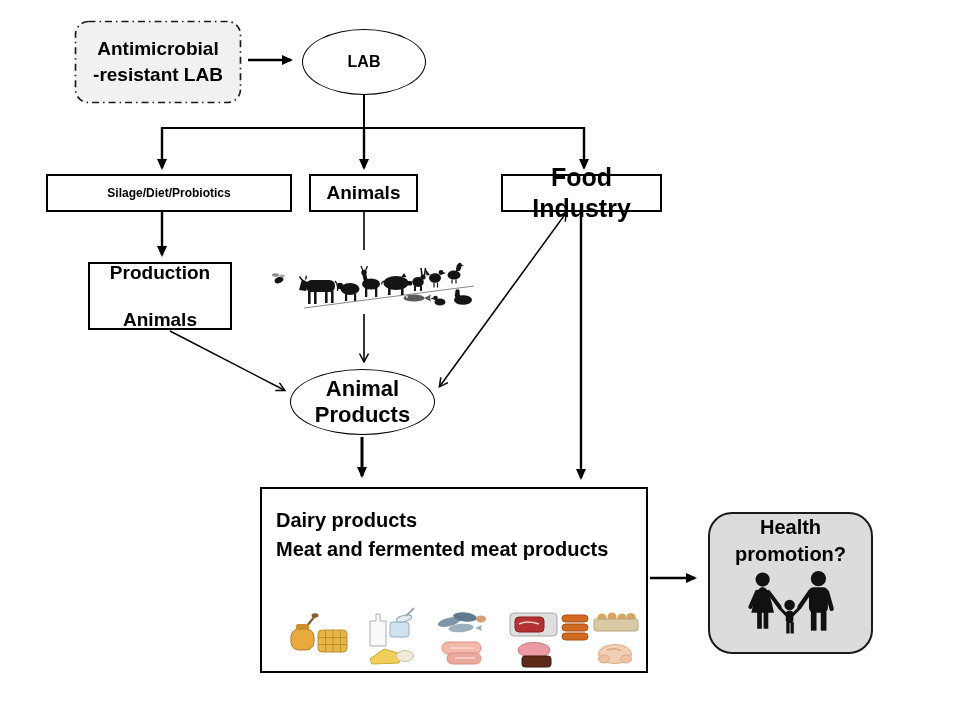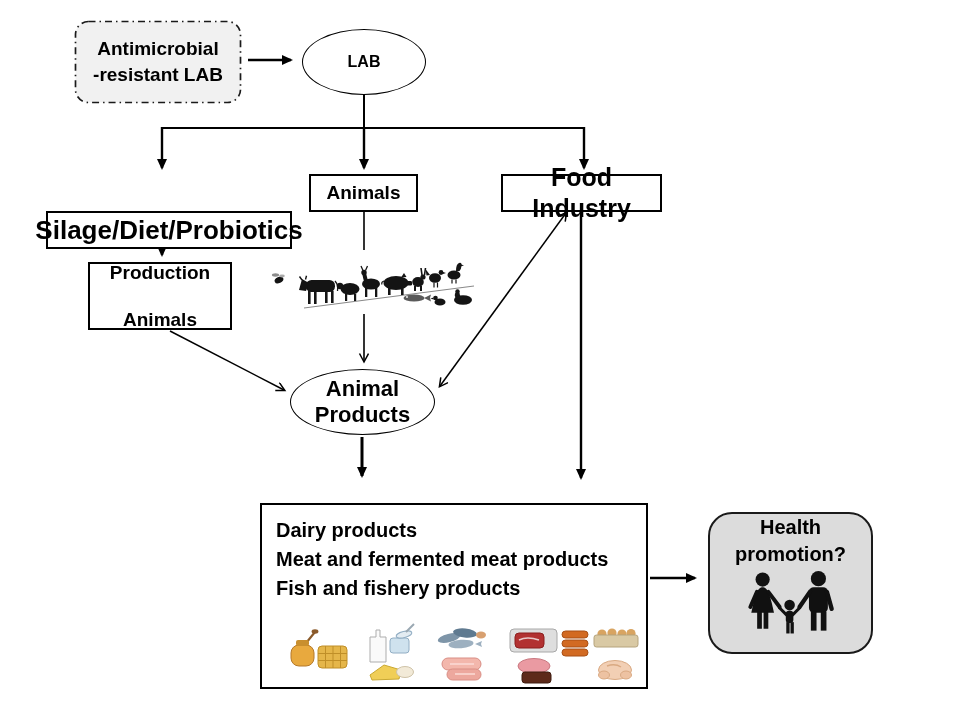--- a/index.html
+++ b/index.html
@@ -10,26 +10,26 @@
   .layer{position:absolute;left:0;top:0;width:960px;height:720px;}
   .node{
     position:absolute;box-sizing:border-box;background:#fff;border:2px solid #000;
     display:flex;flex-direction:column;align-items:center;justify-content:center;
     font-weight:700;line-height:1.25;text-align:center;z-index:2;
   }
   .node .ln{display:block;}
   #source-box{left:74px;top:20px;width:168px;height:84px;border:none;background:transparent;font-size:19px;line-height:26px;z-index:2;}
   #source-box .bg{position:absolute;inset:0;z-index:-1;}
   #lab-ellipse{left:302px;top:29px;width:124px;height:66px;border:1.6px solid #000;border-radius:50%;font-size:16px;}
-  #silage-box{left:46px;top:174px;width:246px;height:38px;font-size:26px;margin-top:37px;}
+  #silage-box{left:46px;top:174px;width:246px;height:38px;font-size:12px;}
   #animals-box{left:309px;top:174px;width:109px;height:38px;font-size:19px;}
   #food-box{left:501px;top:174px;width:161px;height:38px;font-size:25px;}
   #production-box{left:88px;top:262px;width:144px;height:68px;font-size:19px;line-height:26px;gap:21px;}
   #products-ellipse{left:290px;top:369px;width:145px;height:66px;border:1.6px solid #000;border-radius:50%;font-size:22px;line-height:26px;text-align:center;}
-  #big-box{left:260px;top:487px;width:388px;height:186px;align-items:flex-start;justify-content:flex-start;padding:11px 0 0 14px;font-size:20px;line-height:29px;text-align:left;margin-top:16px;}
+  #big-box{left:260px;top:487px;width:388px;height:186px;align-items:flex-start;justify-content:flex-start;padding:17px 0 0 14px;font-size:20px;line-height:29px;text-align:left;}
   #big-box .foods{position:absolute;left:4px;bottom:3px;width:380px;height:62px;}
   #health-box{left:708px;top:512px;width:165px;height:142px;background:#dcdcdc;border:2px solid #1a1a1a;border-radius:24px;font-size:20px;line-height:27px;justify-content:flex-start;padding-top:0;}
   #health-box .family{width:104px;height:74px;margin-top:2px;}
   #farm-animals{position:absolute;left:262px;top:250px;width:220px;height:64px;background:#fff;z-index:2;}
   svg{display:block;}
 </style>
 </head>
 <body>
 
 <div class="canvas">
@@ -177,21 +177,20 @@
   </svg>
 
   <div class="node" id="products-ellipse">
     <span class="ln">Animal</span>
     <span class="ln">Products</span>
   </div>
 
   <div class="node" id="big-box">
     <span class="ln">Dairy products</span>
     <span class="ln">Meat and fermented meat products</span>
-    <span class="ln">Fish and fishery products</span>
     <svg class="foods" width="380" height="62" viewBox="0 0 380 62">
 
       <g>
         <path d="M36,26 L49,10" stroke="#8a5a2a" stroke-width="2.2"></path>
         <ellipse cx="49" cy="9.5" rx="3.4" ry="2.2" fill="#8a5a2a"></ellipse>
         <rect x="25" y="23" width="23" height="21" rx="8" fill="#e8a93e" stroke="#b5792a"></rect>
         <rect x="30" y="18" width="13" height="6" rx="2" fill="#c98f2e"></rect>
         <rect x="52" y="24" width="29" height="22" rx="4" fill="#e5b64a" stroke="#c08f28"></rect>
         <path d="M52,31.5 h29 M52,38.5 h29 M59.5,24 v22 M67,24 v22 M74.5,24 v22" stroke="#c08f28" stroke-width="1" fill="none"></path>
       </g>

